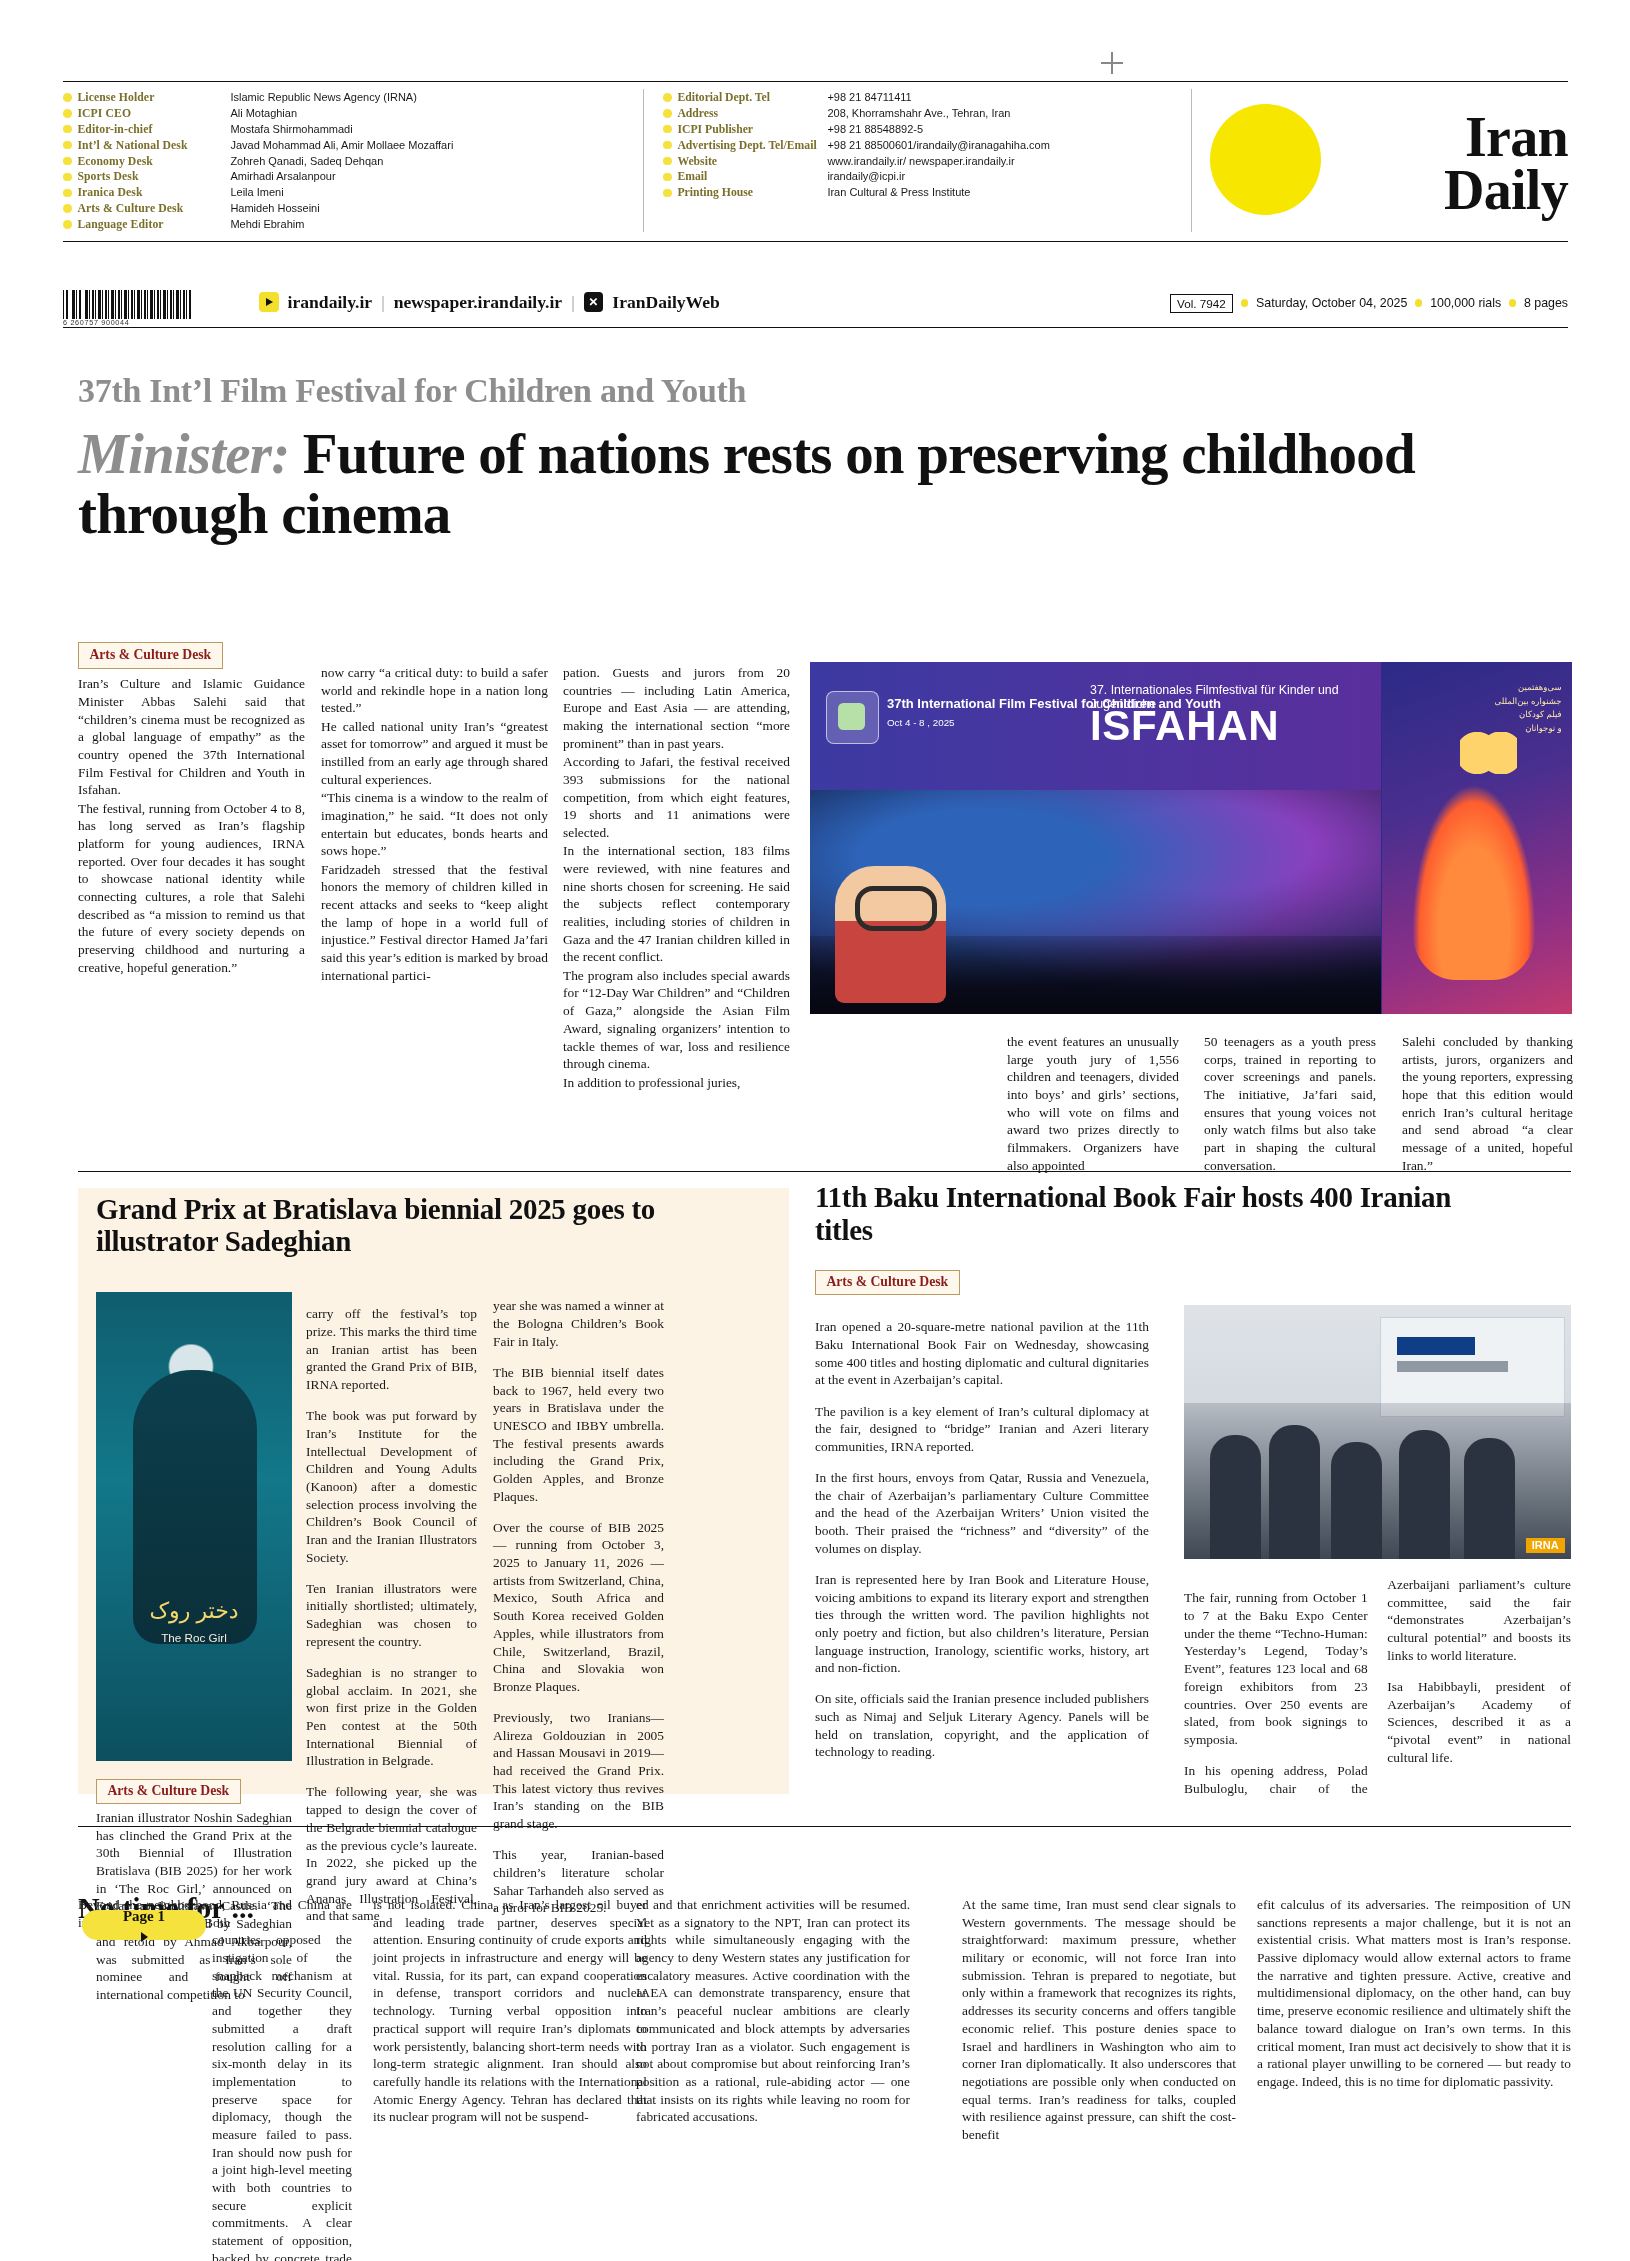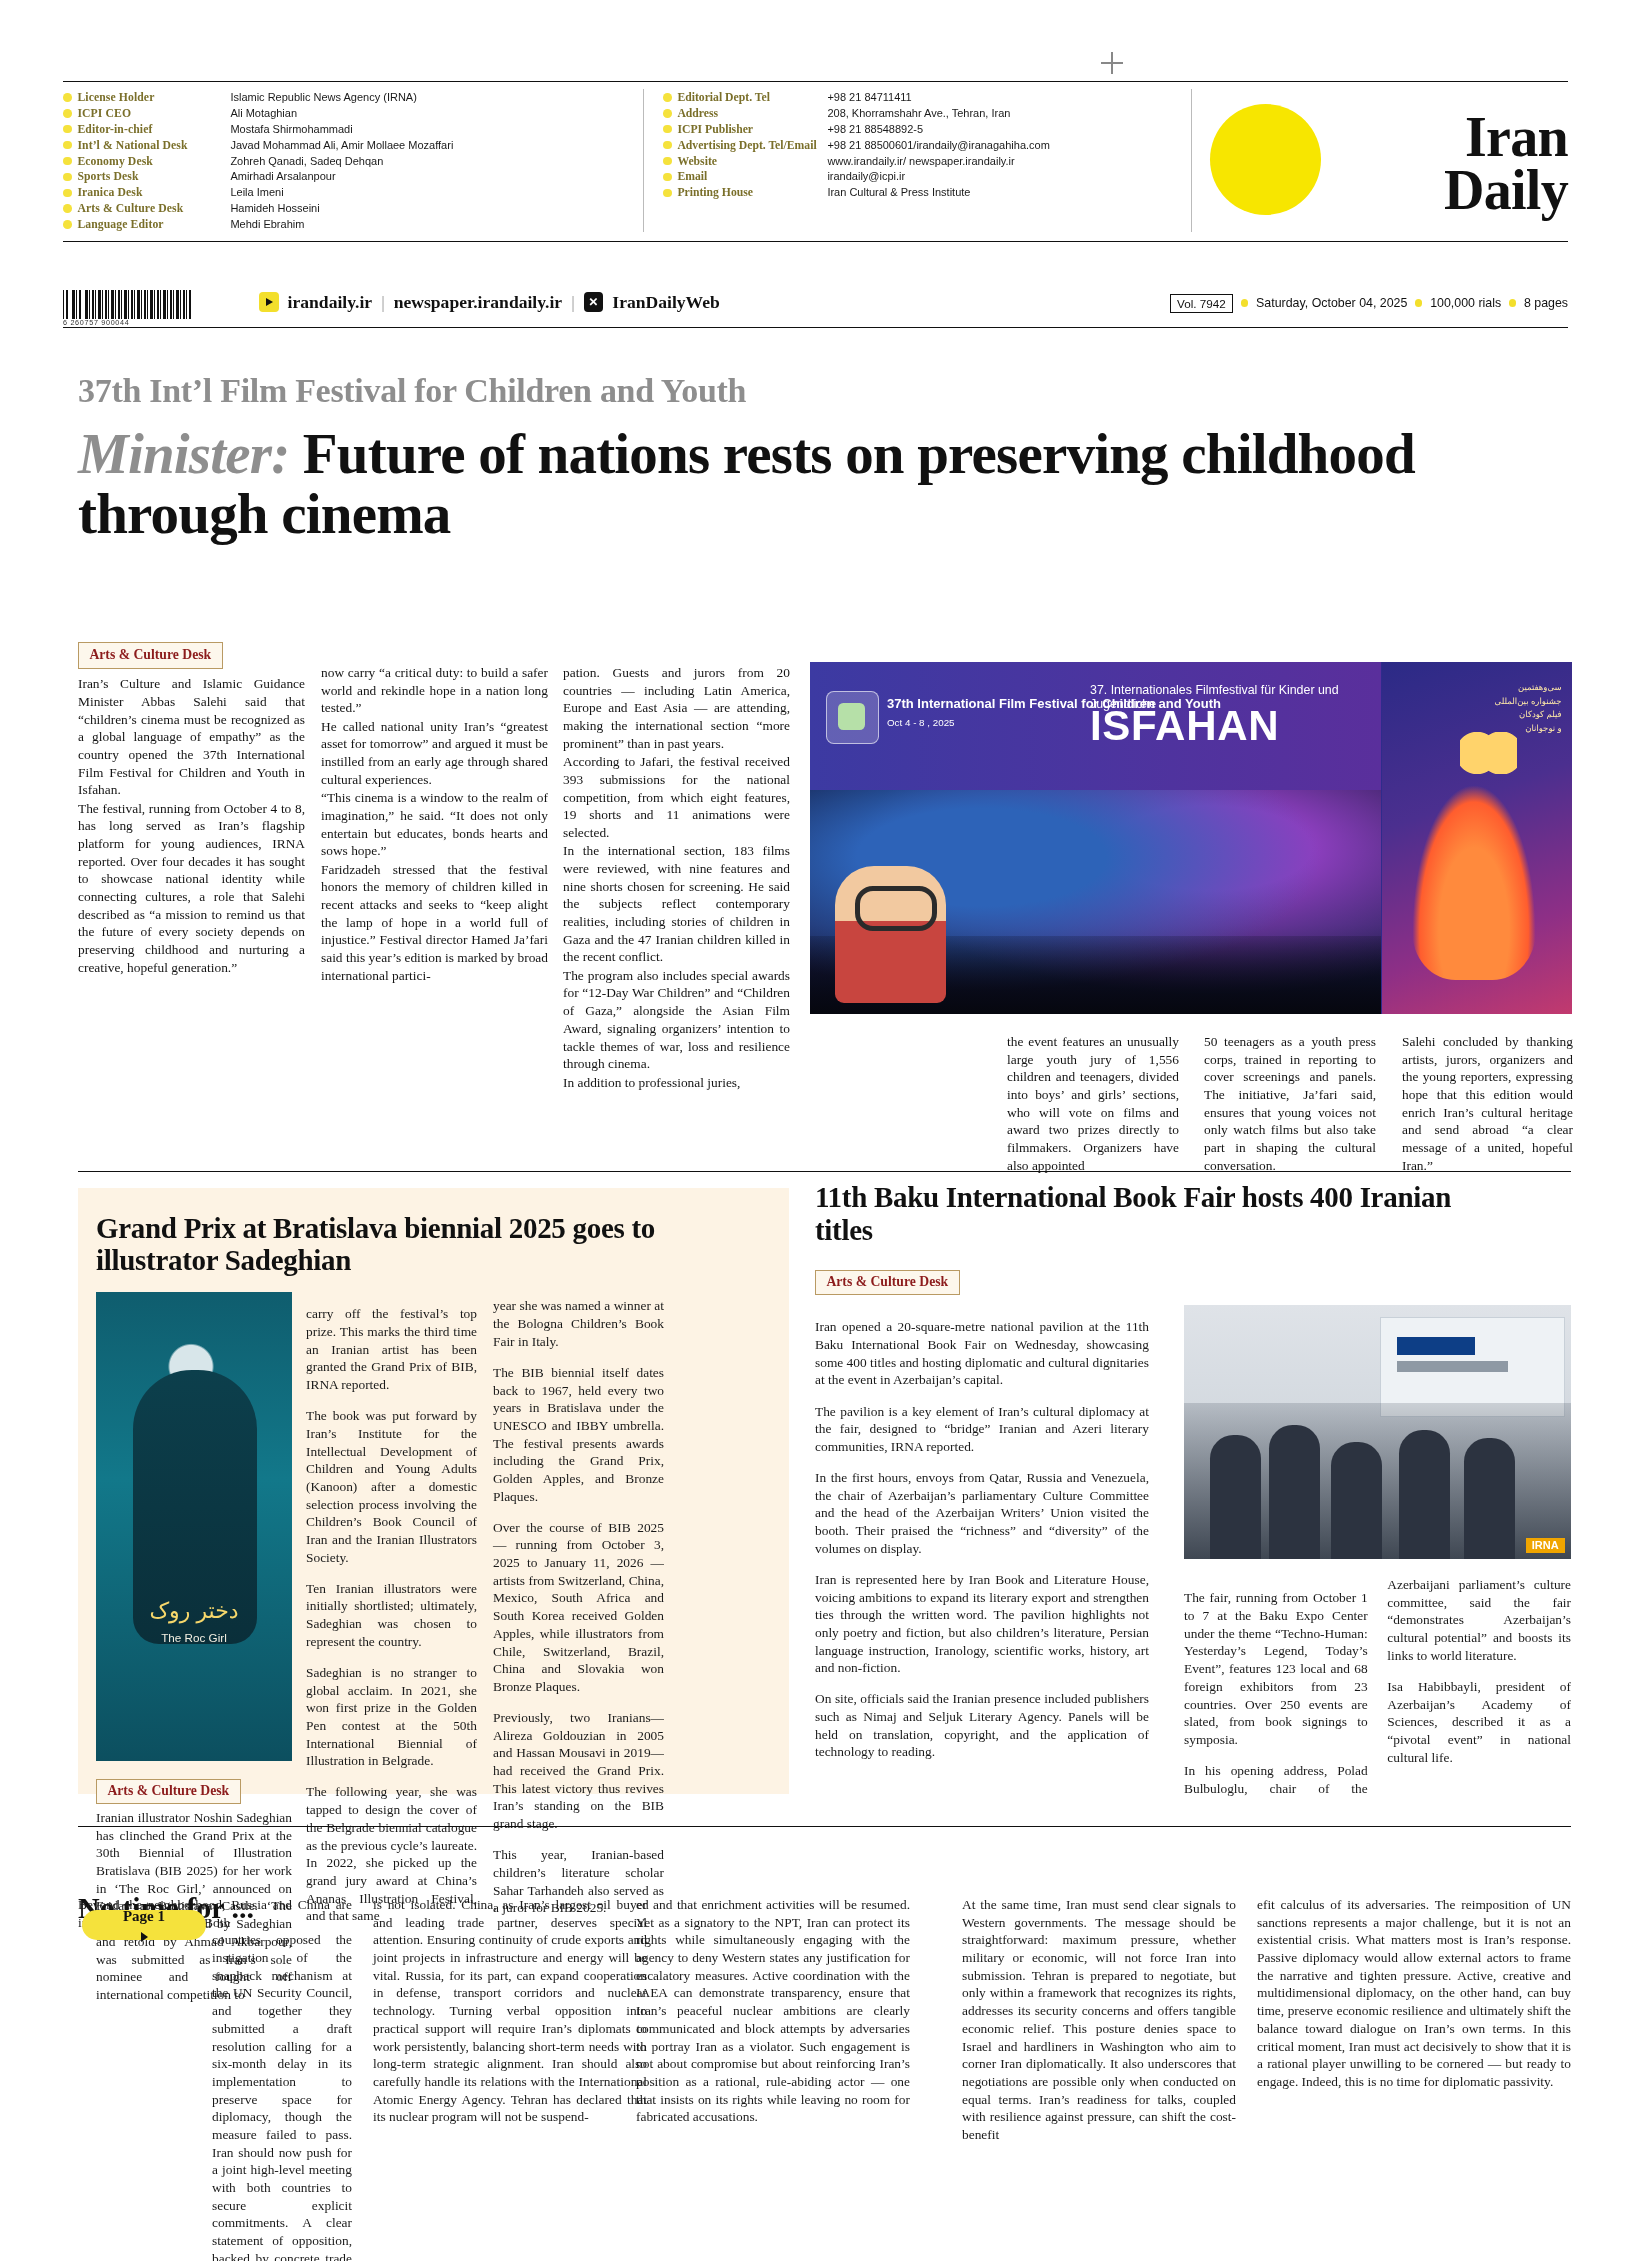--- a/index.html
+++ b/index.html
@@ -80,21 +80,21 @@
 
   .leadbottom{position:absolute;left:732px;top:391px;width:762px;}
   .lb2{position:absolute;left:197px;width:172px;}
   .lb3{position:absolute;left:394px;width:172px;}
   .lb4{position:absolute;left:568px;width:171px;margin-left:24px;}
 
   .hr-mid{position:absolute;left:78px;top:1171px;width:1493px;height:1.3px;background:#111;}
 
   
   .mid-left{position:absolute;left:78px;top:1188px;width:711px;height:606px;background:#fdf3e4;}
-  .mid-left-inner{position:absolute;inset:0;padding:24px 18px;}
+  .mid-left-inner{position:absolute;inset:0;padding:5px 18px;}
   .mid-title{font-family:"Liberation Serif",serif;font-weight:bold;font-size:29px;line-height:1.12;color:#111;letter-spacing:-0.3px;}
   .book-img{position:absolute;left:18px;top:104px;width:196px;height:469px;background:linear-gradient(180deg,#0f5d6e 0%,#12788a 40%,#0c4f5f 100%);overflow:hidden;}
   .book-img .figure{position:absolute;left:37px;top:78px;width:124px;height:274px;background:linear-gradient(180deg,#0c3f4c 0%,#0a2f3a 100%);border-radius:59px 59px 26px 26px;}
   .book-img .bird{position:absolute;left:56px;top:43px;width:78px;height:63px;background:radial-gradient(circle at 50% 50%,#d8e6ea 0 42%,rgba(216,230,234,0) 46%);}
   .book-img .titlefa{position:absolute;left:0;right:0;top:306px;text-align:center;color:#f6d76b;font-family:"Liberation Sans",sans-serif;font-size:22px;}
   .book-img .sub{position:absolute;left:0;right:0;top:339px;text-align:center;color:#f3efe2;font-family:"Liberation Sans",sans-serif;font-size:11.7px;}
   .midcol{position:absolute;font-family:"Liberation Serif",serif;font-size:13.4px;line-height:1.32;text-align:justify;}
   .ml2{left:228px;top:104px;width:171px;}
   .ml3{left:415px;top:96px;width:171px;}
   .ml-badge{position:absolute;left:18px;top:591px;}

